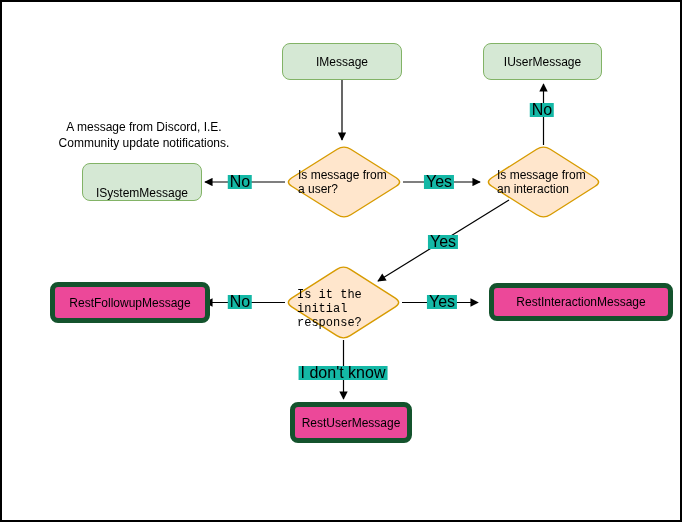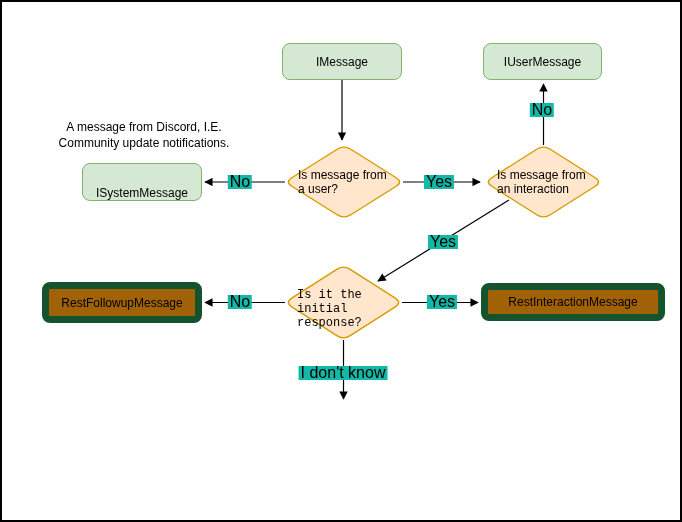--- a/index.html
+++ b/index.html
@@ -24,21 +24,21 @@
     box-sizing: border-box;
     display: flex;
     align-items: center;
     justify-content: center;
     text-align: center;
     font-size: 12px;
     line-height: 14px;
     border-radius: 8px;
   }
   .node.green { background: #d5e8d4; border: 1px solid #82b366; }
-  .node.red   { background: #a16207; border: 7px solid #14532d; }
+  .node.red   { background: #ec4899; border: 5px solid #14532d; margin-left: 8px; }
   .diamond-shape { fill: #ffe6cc; stroke: #d79b00; stroke-width: 1.4; }
   .edge { stroke: #000000; stroke-width: 1.2; fill: none; }
   .diamond-label {
     position: absolute;
     font-size: 12px;
     line-height: 14px;
     text-align: left;
   }
   .edge-label {
     position: absolute;
@@ -110,20 +110,23 @@
   </div>
   <div id="node-isystemmessage" class="node green">
     <span>ISystemMessage</span>
   </div>
   <div id="node-restfollowup" class="node red">
     <span>RestFollowupMessage</span>
   </div>
   <div id="node-restinteraction" class="node red">
     <span>RestInteractionMessage</span>
   </div>
+  <div id="node-restuser" class="node red">
+    <span>RestUserMessage</span>
+  </div>
 
   <div id="label-decision-user" class="diamond-label">Is message from a user?</div>
   <div id="label-decision-interaction" class="diamond-label">Is message from an interaction</div>
   <div id="label-decision-initial" class="diamond-label">Is it the initial response?</div>
 
   <span id="edge-label-user-no" class="edge-label">No</span>
   <span id="edge-label-user-yes" class="edge-label">Yes</span>
   <span id="edge-label-interaction-no" class="edge-label">No</span>
   <span id="edge-label-interaction-yes" class="edge-label">Yes</span>
   <span id="edge-label-initial-no" class="edge-label">No</span>

